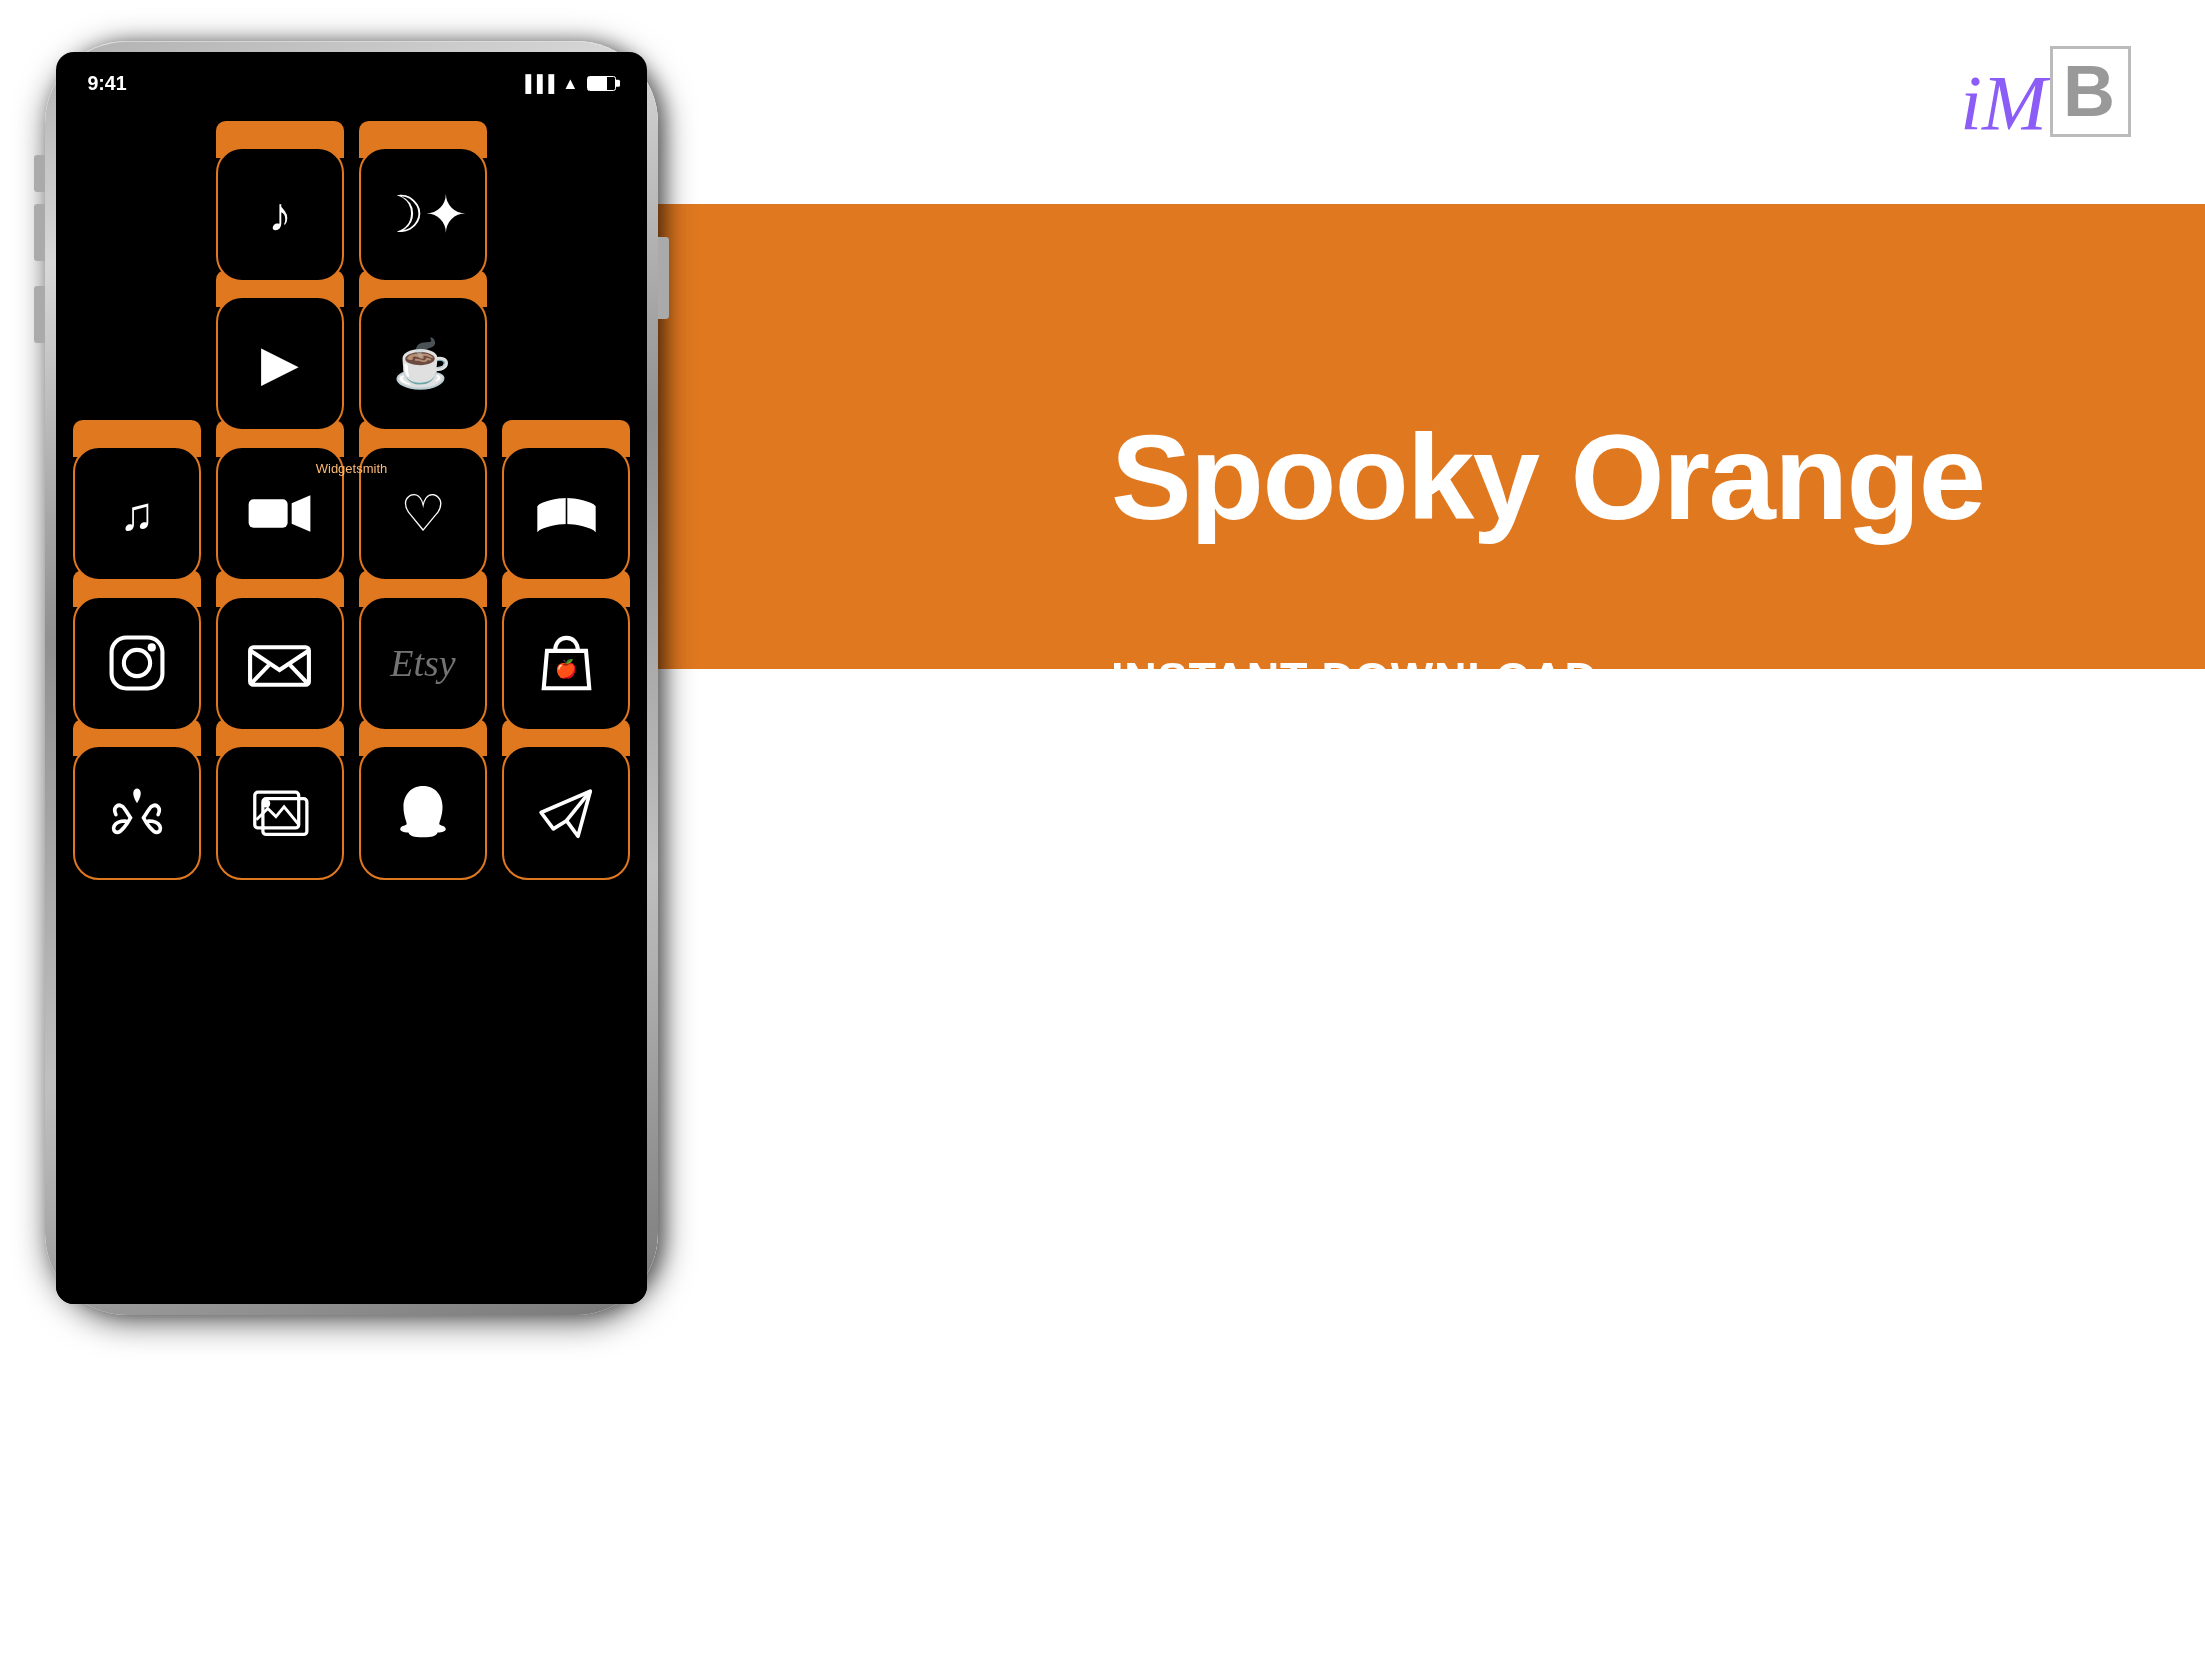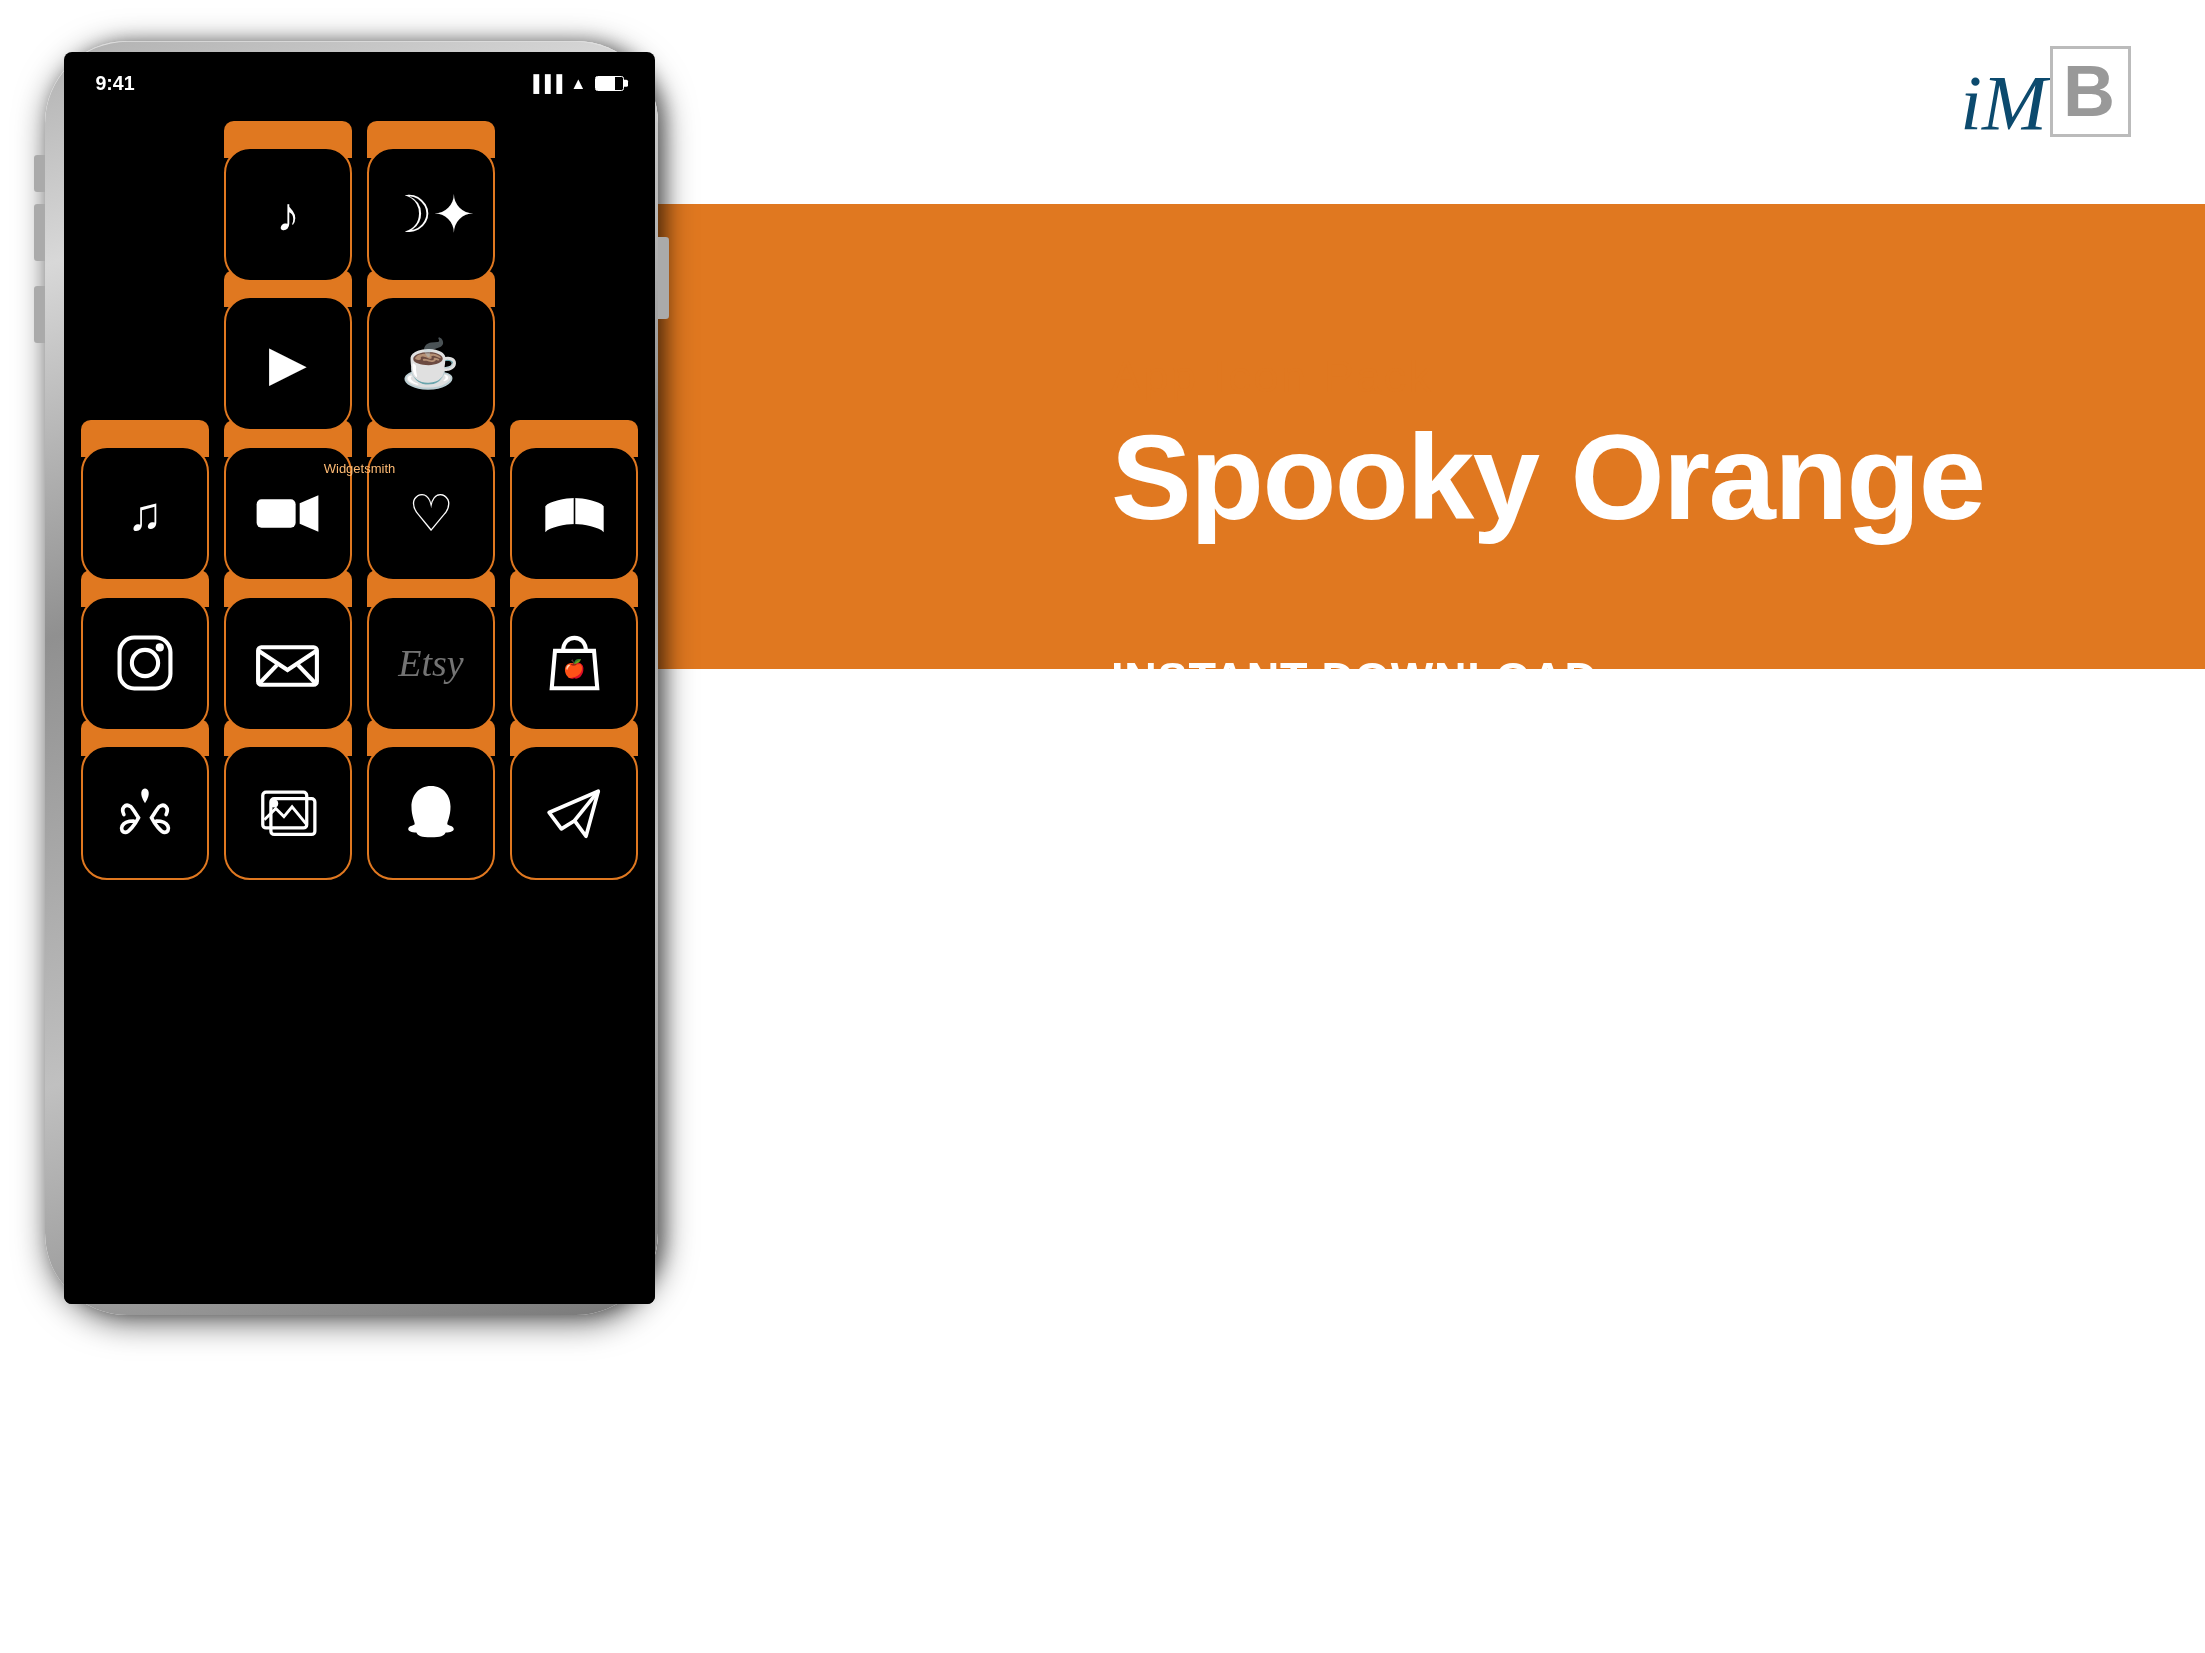--- a/index.html
+++ b/index.html
@@ -78,21 +78,21 @@
 <div style="
   position: absolute;
   top: 41px;
   right: 74px;
   z-index: 20;
   display: flex;
   align-items: center;
 ">
   <span style="
     font-size: 78px;
-    color: #0c4a6e;
+    color: #8b5cf6;
     font-style: italic;
     font-weight: 300;
     font-family: Georgia, serif;
     line-height: 1;
     margin-top: 23px;
   ">iM</span>
   <span style="
     font-size: 72px;
     font-weight: 900;
     color: #999;
@@ -264,24 +264,23 @@
       width: 11.4px;
       height: 82px;
       background: #aaa;
       border-radius: 0 3.3px 3.3px 0;
     "></div>
 
     <div style="
       width: 100%;
       height: 100%;
       background: #000;
-      border-radius: 8px;
+      border-radius: 18px;
       overflow: hidden;
       position: relative;
-      margin-left: 8px;
     ">
 
       <div style="
         position: absolute;
         top: 0;
         left: 50%;
         transform: translateX(-50%);
         width: 155px;
         height: 29px;
         background: #000;

